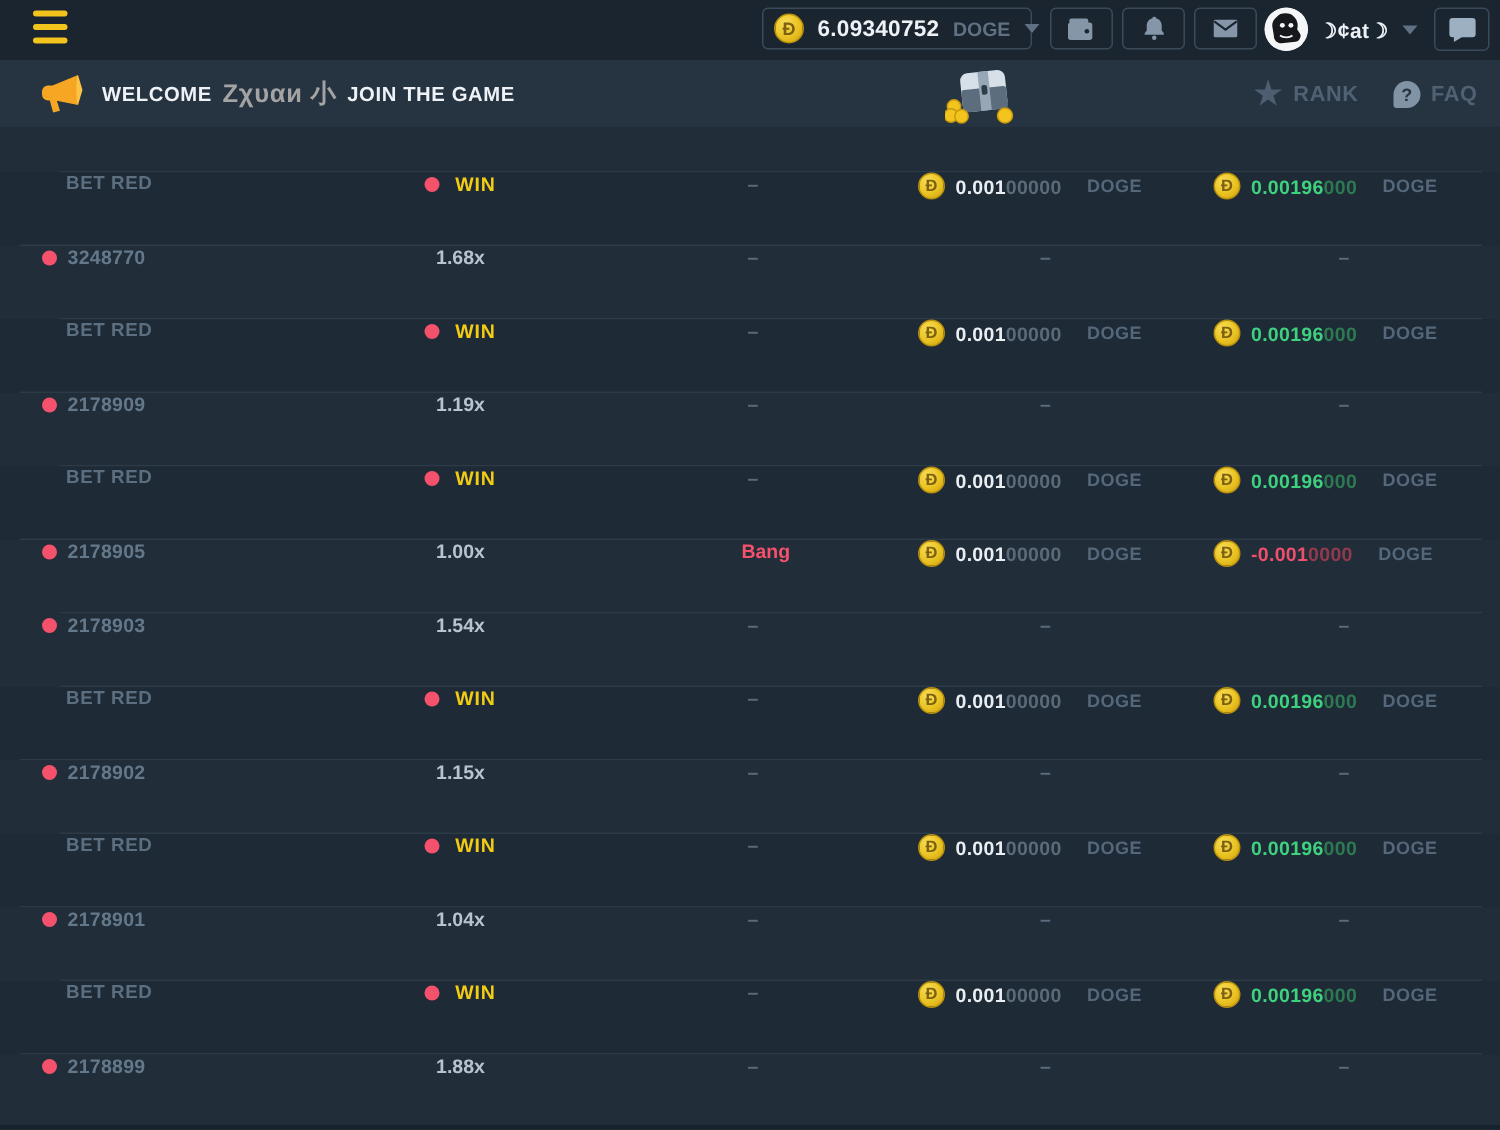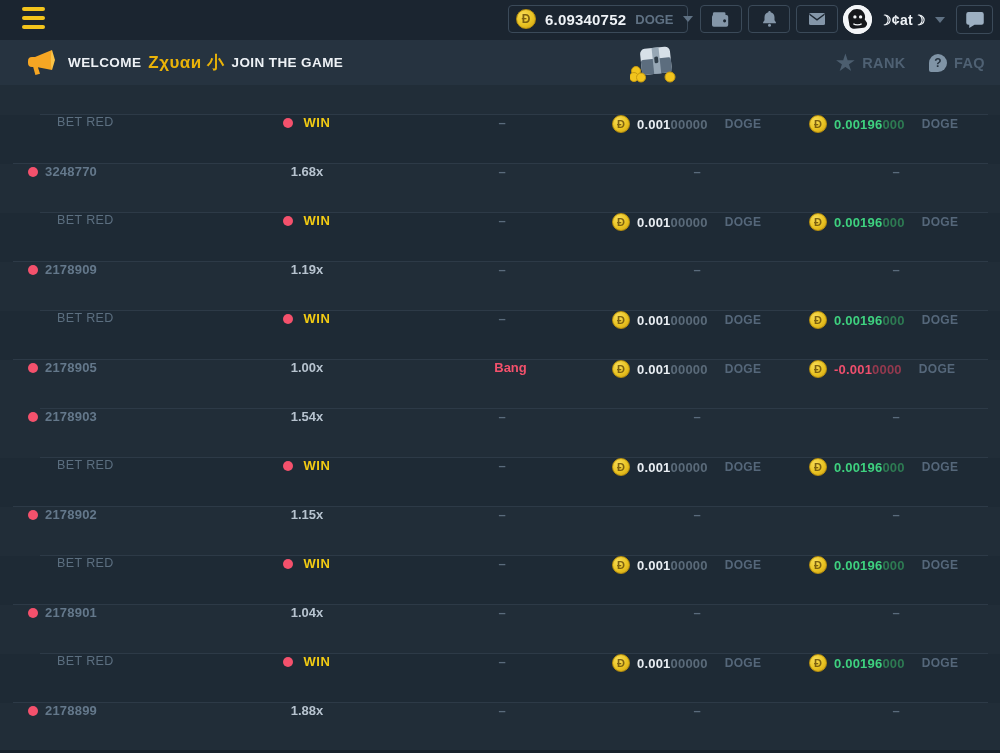--- a/index.html
+++ b/index.html
@@ -29,21 +29,21 @@
   .userwrap { position:absolute; left:879px; top:0; height:40px; display:flex; align-items:center; cursor:pointer; }
   .username { color:#eef2f6; font-weight:bold; font-size:14px; letter-spacing:.3px; }
   .chat-btn { position:absolute; left:956px; top:5px; width:37px; height:29px; border:1px solid #3b4a59;
     border-radius:4px; display:flex; align-items:center; justify-content:center; cursor:pointer; }
 
   
   .banner { position:relative; height:45px; background:#263340; }
   .megaphone { position:absolute; left:28px; top:9px; }
   .welcome { position:absolute; left:68px; top:0; height:45px; display:flex; align-items:center; }
   .w-text { color:#eef2f6; font-weight:bold; font-size:13.5px; letter-spacing:.4px; }
-  .w-name { color:#eab308; font-weight:bold; font-size:17px; margin:0 7px; letter-spacing:.5px; }
+  .w-name { color:#a3a3a3; font-weight:bold; font-size:17px; margin:0 7px; letter-spacing:.5px; }
   .tasks { position:absolute; left:630px; top:2px; display:flex; align-items:center; }
   .tasks-text { margin-left:8px; }
   .tasks-title { color:#eef2f6; font-weight:bold; font-style:italic; font-size:16px; letter-spacing:.5px; }
   .tasks-sub { color:#9fb0c0; font-style:italic; font-size:12.5px; margin-top:1px; letter-spacing:.3px; }
   .rank { position:absolute; left:836px; top:0; height:45px; display:flex; align-items:center;
     color:#4f6173; font-weight:bold; font-size:14.5px; cursor:pointer; letter-spacing:.4px; }
   .star-ic { color:#4c5e6f; font-size:21px; margin-right:7px; line-height:1; }
   .faq { position:absolute; left:929px; top:0; height:45px; display:flex; align-items:center;
     color:#4f6173; font-weight:bold; font-size:14.5px; cursor:pointer; letter-spacing:.4px; }
   .faq-ic { width:18px; height:18px; border-radius:50% 50% 50% 2px; background:#8094a6; color:#263340;
@@ -62,21 +62,21 @@
   .c1 { width:252px; padding-left:28px; }
   .c2 { width:110px; justify-content:center; }
   .sp { width:30px; }
   .c3 { width:220px; justify-content:center; }
   .c4 { width:180px; }
   .c5 { width:208px; padding-left:17px; }
   .c4.center { justify-content:center; padding-right:10px; }
   .c5.center { justify-content:center; padding-left:0; }
   .dot { width:10px; height:10px; border-radius:50%; background:#f4516c; flex:0 0 auto; }
   .gid { color:#64788b; font-size:13px; font-weight:bold; margin-left:7px; letter-spacing:.2px; }
-  .bet-label { color:#5c6f80; font-size:12.5px; font-weight:normal; letter-spacing:.4px; margin-left:29px; }
+  .bet-label { color:#5c6f80; font-size:12.5px; font-weight:bold; letter-spacing:.4px; margin-left:16px; }
   .mult { color:#b7c3cf; font-size:13px; font-weight:bold; }
   .win-txt { color:#f2cb13; font-size:13px; font-weight:bold; margin-left:10px; letter-spacing:.6px; }
   .bang { color:#f4516c; font-size:13px; font-weight:bold;padding-left:17px; }
   .dash { color:#5a6b7c; font-size:13px; font-weight:bold; }
   .amt { margin-left:7px; font-size:13px; font-weight:bold; letter-spacing:.2px; white-space:nowrap; }
   .amt .m-neutral { color:#e9eef3; } .amt .d-neutral { color:#5a6a79; }
   .amt .m-win { color:#3ed17f; }     .amt .d-win { color:#2d7a52; }
   .amt .m-loss { color:#ef4f6d; }    .amt .d-loss { color:#93394e; }
   .unit { margin-left:17px; color:#55677a; font-size:12px; font-weight:bold; letter-spacing:.3px; }
   .bottom-strip { position:absolute; bottom:0; left:0; width:100%; height:3px; background:#18222c; }

